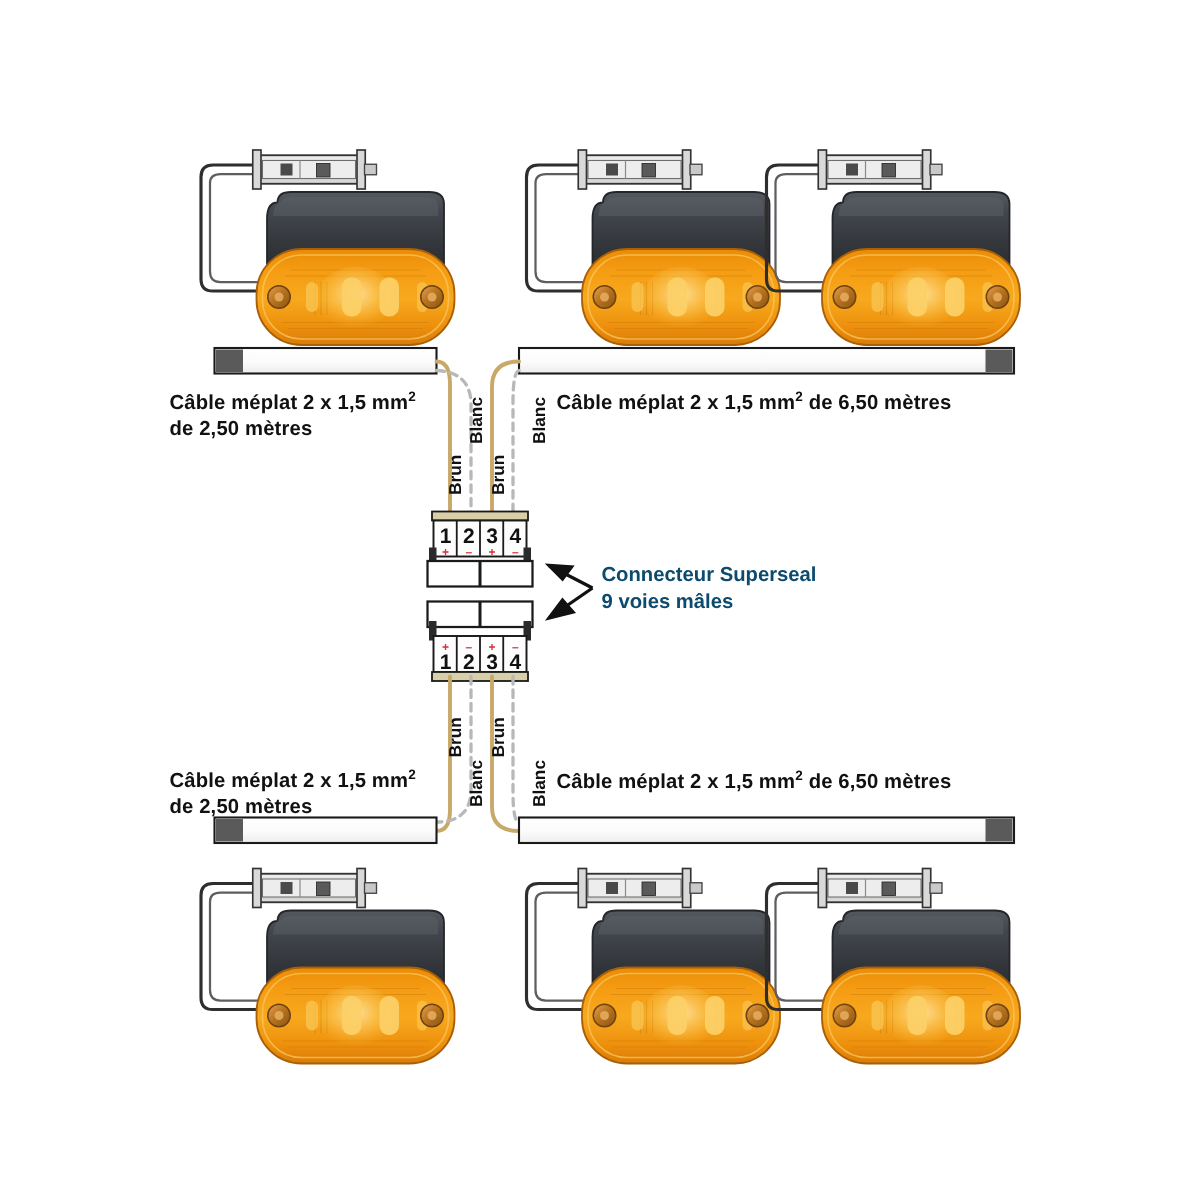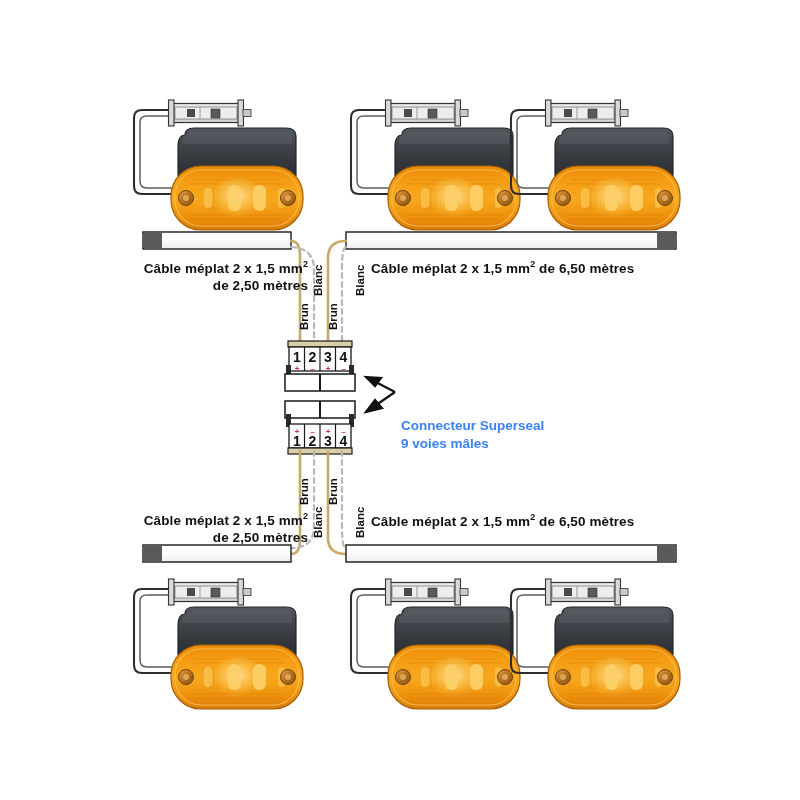--- a/index.html
+++ b/index.html
@@ -29,40 +29,39 @@
     position: absolute;
     font-family: "Liberation Sans", sans-serif;
     font-weight: bold;
     color: #111111;
     font-size: 13.5px;
     line-height: 17px;
     white-space: nowrap;
     letter-spacing: 0.1px;
     text-align: center;
   }
-  .cap-center { text-align: right; }
+  .cap-center { text-align: left; }
   .sup { font-size: 9px; vertical-align: super; }
   .wire-label {
     position: absolute;
     font-family: "Liberation Sans", sans-serif;
     font-weight: bold;
     font-size: 11.5px;
     color: #111111;
     white-space: nowrap;
     transform-origin: 0 0;
   }
   .annot {
     position: absolute;
     font-family: "Liberation Sans", sans-serif;
     font-weight: bold;
     font-size: 13.5px;
     line-height: 18px;
-    color: #3b82f6;
+    color: #0c4a6e;
     white-space: nowrap;
-    margin-top: 43px;
   }
 </style>
 </head>
 <body>
 
 <div id="stage">
 
   <svg class="layer" viewBox="0 0 800 800" xmlns="http://www.w3.org/2000/svg">
     <defs>
       <linearGradient id="gHousing" x1="0" y1="0" x2="0" y2="1">

